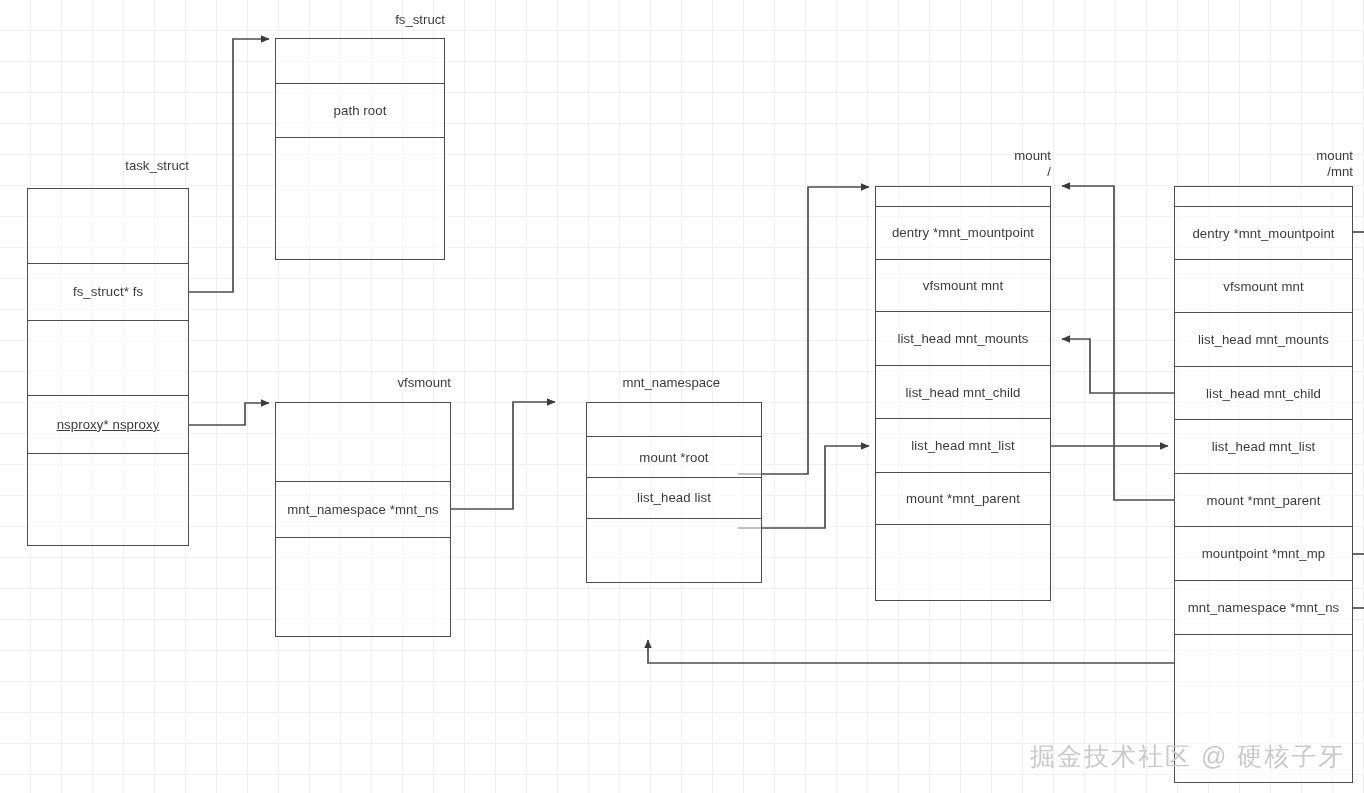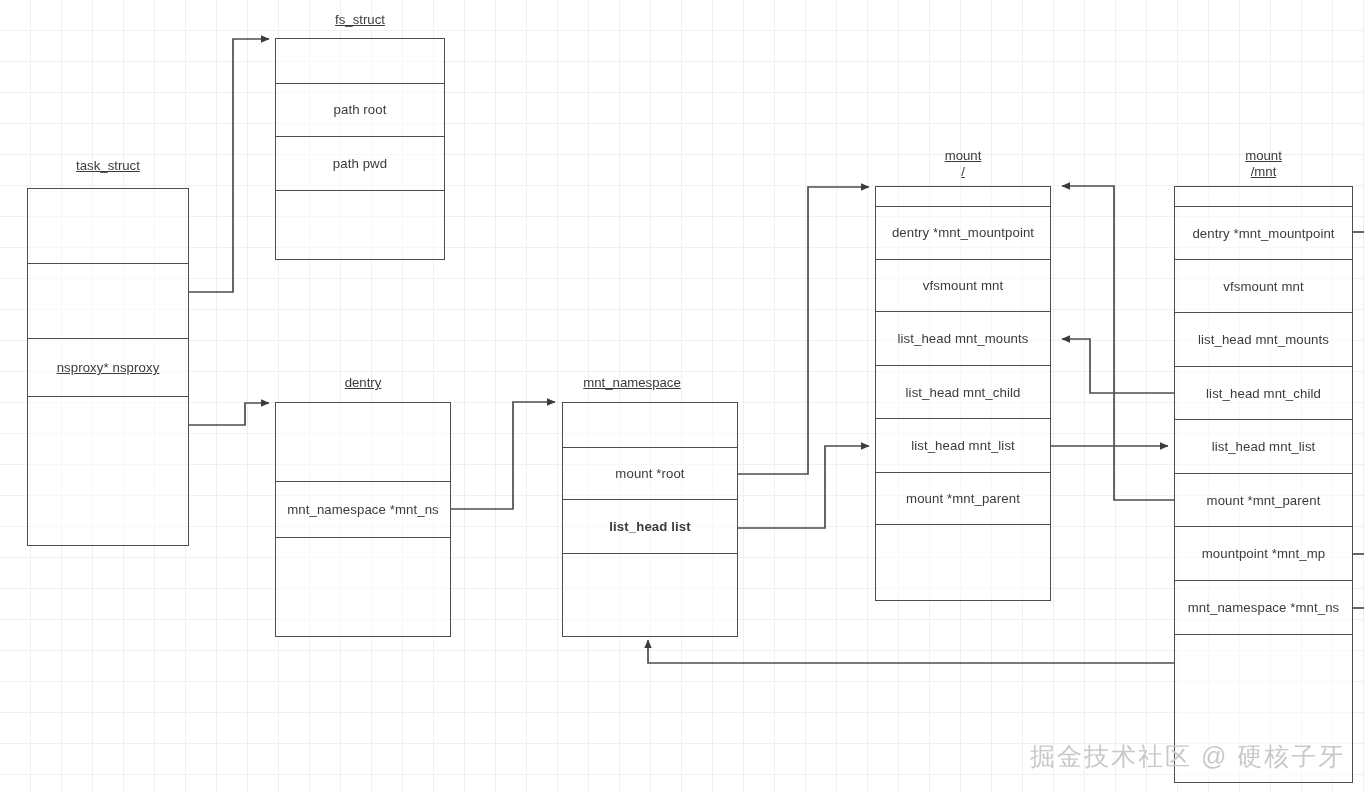--- a/index.html
+++ b/index.html
@@ -52,25 +52,24 @@
   .row:last-child {
     border-bottom: none;
   }
   .row.blank {
     color: transparent;
   }
   .struct-title {
     position: absolute;
     font-size: 13.2px;
     color: #3b3b3b;
-    text-align: center;
+    text-align: right;
     white-space: pre-line;
     line-height: 16px;
     pointer-events: none;
-    text-decoration: underline;
   }
   svg.wires {
     position: absolute;
     left: 0;
     top: 0;
     width: 1364px;
     height: 793px;
     overflow: visible;
     pointer-events: none;
   }
@@ -119,45 +118,45 @@
 
       <path d="M1353,232 L1364,232"></path>
       <path d="M1353,554 L1364,554"></path>
       <path d="M1353,608 L1364,608"></path>
     </g>
   </svg>
 
   <div class="struct-title" style="left:27px; top:158px; width:162px;">task_struct</div>
   <div class="struct" style="left:27px; top:188px; width:162px; height:358px;">
     <div class="row blank" style="height:75px;"></div>
+    <div class="row" style="height:58px;">fs_struct* fs</div>
     <div class="row blank" style="height:75px;"></div>
     <div class="row" style="height:58px;text-decoration:underline;">nsproxy* nsproxy</div>
     <div class="row blank" style="height:92px;"></div>
   </div>
 
   <div class="struct-title" style="left:275px; top:12px; width:170px;">fs_struct</div>
   <div class="struct" style="left:275px; top:38px; width:170px; height:222px;">
     <div class="row blank" style="height:45px;"></div>
     <div class="row" style="height:54px;">path root</div>
-    <div class="row" style="height:54px;">path pwd</div>
     <div class="row blank" style="height:69px;"></div>
   </div>
 
-  <div class="struct-title" style="left:275px; top:375px; width:176px;">dentry</div>
+  <div class="struct-title" style="left:275px; top:375px; width:176px;">vfsmount</div>
   <div class="struct" style="left:275px; top:402px; width:176px; height:235px;">
     <div class="row blank" style="height:80px;"></div>
     <div class="row" style="height:56px;">mnt_namespace *mnt_ns</div>
     <div class="row blank" style="height:99px;"></div>
   </div>
 
   <div class="struct-title" style="left:544px; top:375px; width:176px;">mnt_namespace</div>
-  <div class="struct" style="left:562px; top:402px; width:176px; height:235px;">
+  <div class="struct" style="left:586px; top:402px; width:176px; height:181px;">
     <div class="row blank" style="height:45px;"></div>
     <div class="row" style="height:53px;">mount *root</div>
-    <div class="row" style="height:54px;font-weight:bold;">list_head list</div>
+    <div class="row" style="height:54px;">list_head list</div>
     <div class="row blank" style="height:83px;"></div>
   </div>
 
   <div class="struct-title" style="left:875px; top:148px; width:176px;">mount
 /</div>
   <div class="struct" style="left:875px; top:186px; width:176px; height:415px;">
     <div class="row blank" style="height:20px;"></div>
     <div class="row" style="height:53px;">dentry *mnt_mountpoint</div>
     <div class="row" style="height:53px;">vfsmount mnt</div>
     <div class="row" style="height:54px;">list_head mnt_mounts</div>

